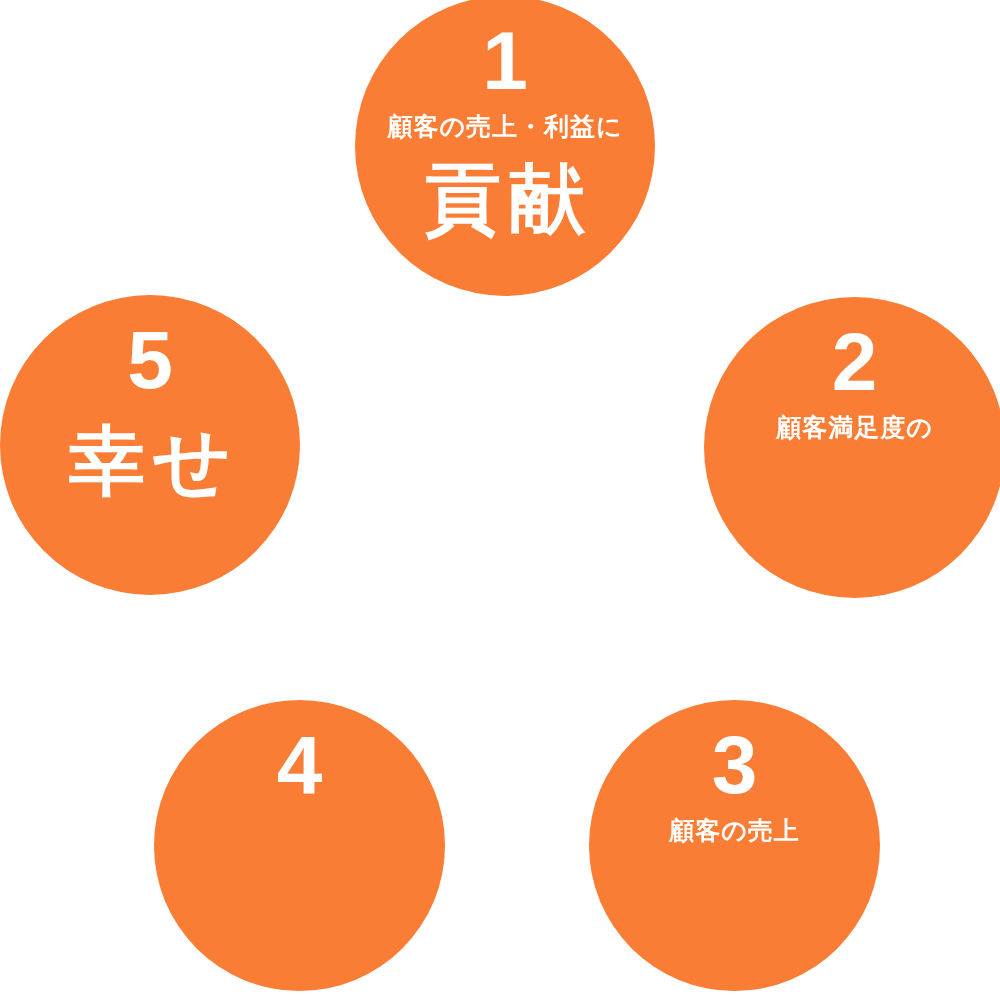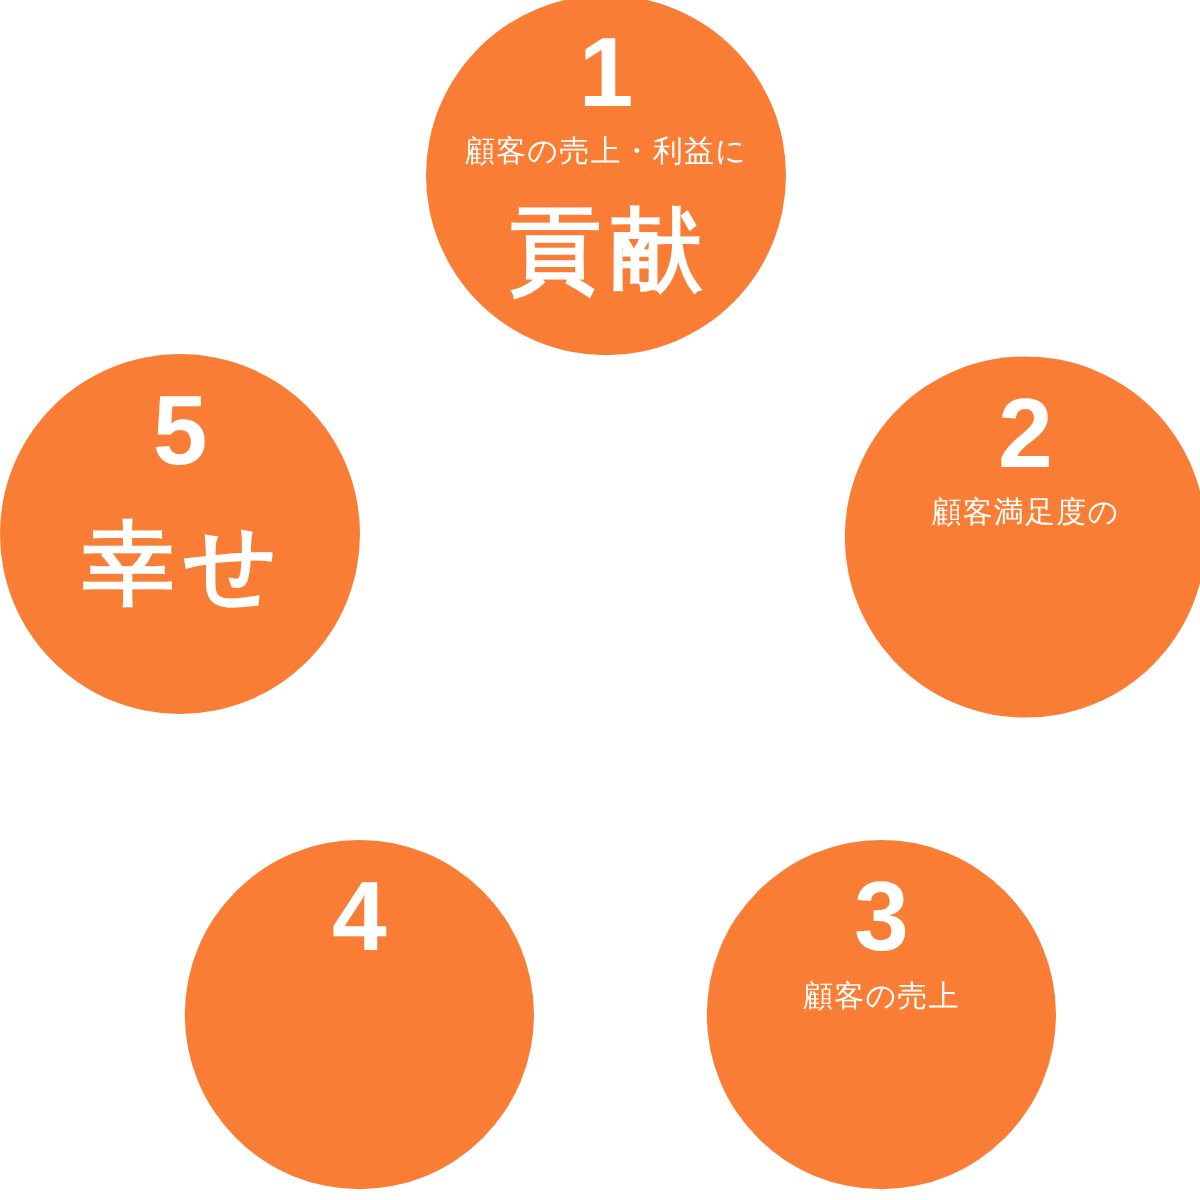--- a/index.html
+++ b/index.html
@@ -33,31 +33,31 @@
   .c5 { left: 0px;   top: 295px; width: 300px; height: 300px; }
 
   .num {
     font-size: 82px;
     font-weight: 700;
     line-height: 1;
     margin-top: 24px;
   }
   .label {
     font-size: 25px;
-    font-weight: 400;
+    font-weight: 700;
     line-height: 1;
     margin-top: 12px;
     letter-spacing: 1px;
     white-space: nowrap;
   }
   .keyword {
     font-size: 76px;
     font-weight: 700;
     line-height: 1;
-    margin-top: 32px;
+    margin-top: 22px;
     letter-spacing: 8px;
     padding-left: 8px; 
     white-space: nowrap;
   }
 </style>
 </head>
 <body style="background: rgb(255, 255, 255);">
 
 <div class="canvas">
 

